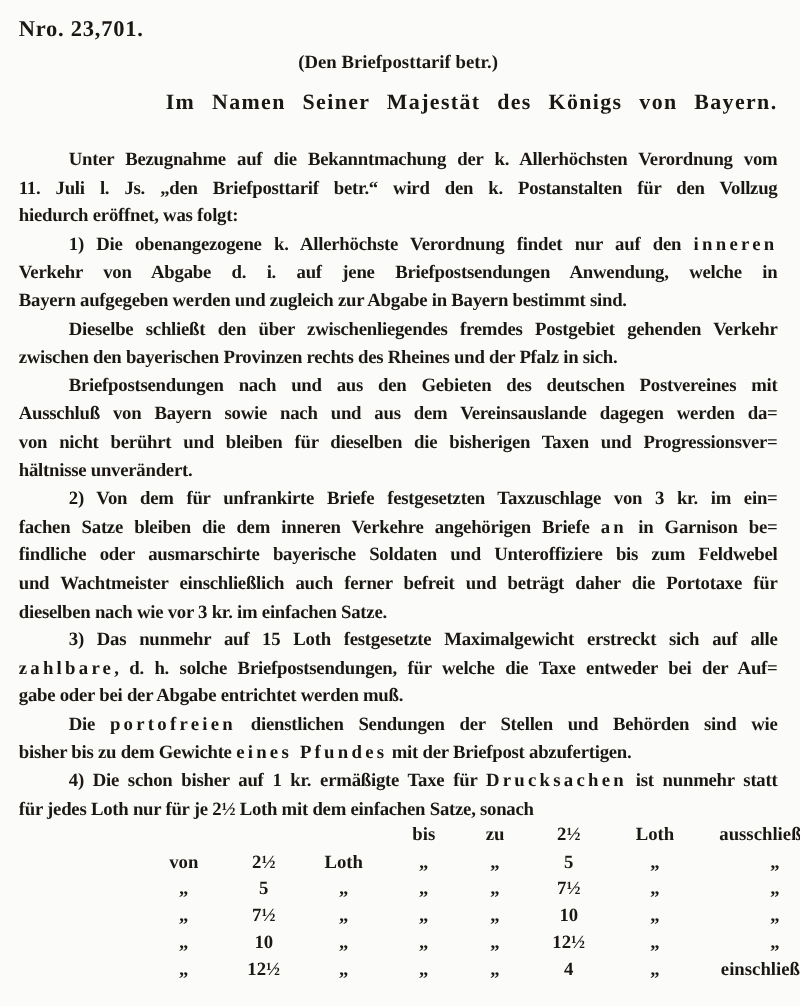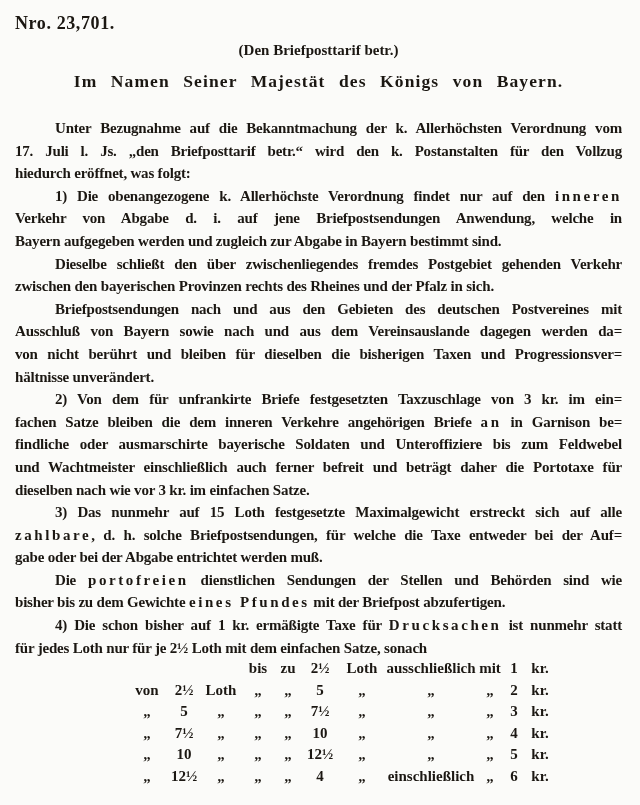--- a/index.html
+++ b/index.html
@@ -21,21 +21,21 @@
     font-weight: 700;
     letter-spacing: 0.6px;
   }
   .subject {
     text-align: center;
     font-size: 15px;
     font-weight: 700;
     margin-top: 8px;
   }
   .title {
-    text-align: center;
+    text-align: right;
     font-size: 17.5px;
     font-weight: 700;
     letter-spacing: 1.1px;
     word-spacing: 8px;
     margin-top: 12px;
   }
   .body-text {
     margin-top: 25px;
     width: 607px;
     font-size: 15px;
@@ -51,38 +51,39 @@
     margin-left: 112px;
     margin-top: 1px;
     font-size: 15px;
     font-weight: 700;
   }
   .trow {
     display: grid;
     grid-template-columns: 40px 34px 40px 34px 26px 38px 46px 92px 26px 22px 30px;
     height: 21.5px;
     align-items: baseline;
+    gap: 27px;
   }
   .tcell { text-align: center; white-space: nowrap; }
   .closing {
     font-size: 15px;
     font-weight: 700;
     margin-top: 3px;
   }
 </style>
 </head>
 <body>
 
 <div class="page">
   <div class="doc-number">Nro. 23,701.</div>
   <div class="subject">(Den Briefposttarif betr.)</div>
   <div class="title">Im Namen Seiner Majestät des Königs von Bayern.</div>
   <div class="body-text">
       <div class="line indent just">Unter Bezugnahme auf die Bekanntmachung der k. Allerhöchsten Verordnung vom</div>
-      <div class="line just">17. Juli l. Js. „den Briefposttarif betr.“ wird den k. Postanstalten für den Vollzug</div>
+      <div class="line just">11. Juli l. Js. „den Briefposttarif betr.“ wird den k. Postanstalten für den Vollzug</div>
       <div class="line">hiedurch eröffnet, was folgt:</div>
       <div class="line indent just">1) Die obenangezogene k. Allerhöchste Verordnung findet nur auf den <span class="sperr">inneren</span></div>
       <div class="line just">Verkehr von Abgabe d. i. auf jene Briefpostsendungen Anwendung, welche in</div>
       <div class="line">Bayern aufgegeben werden und zugleich zur Abgabe in Bayern bestimmt sind.</div>
       <div class="line indent just">Dieselbe schließt den über zwischenliegendes fremdes Postgebiet gehenden Verkehr</div>
       <div class="line">zwischen den bayerischen Provinzen rechts des Rheines und der Pfalz in sich.</div>
       <div class="line indent just">Briefpostsendungen nach und aus den Gebieten des deutschen Postvereines mit</div>
       <div class="line just">Ausschluß von Bayern sowie nach und aus dem Vereinsauslande dagegen werden da=</div>
       <div class="line just">von nicht berührt und bleiben für dieselben die bisherigen Taxen und Progressionsver=</div>
       <div class="line">hältnisse unverändert.</div>

